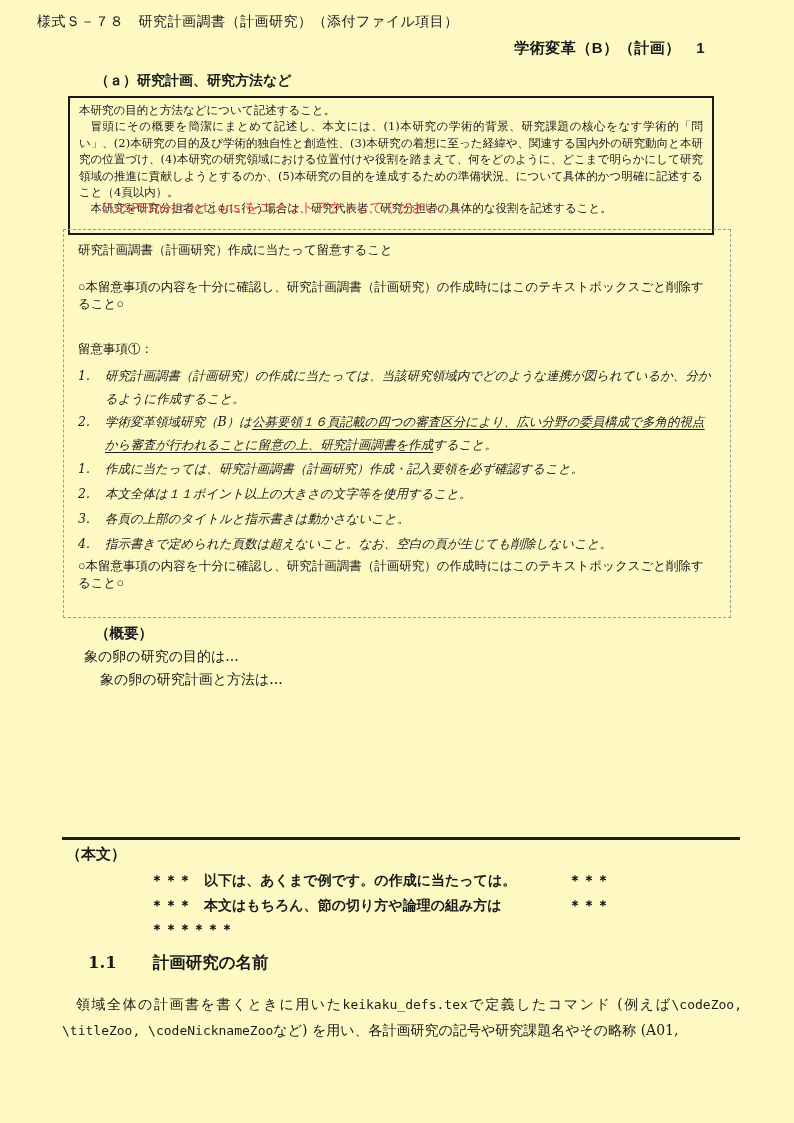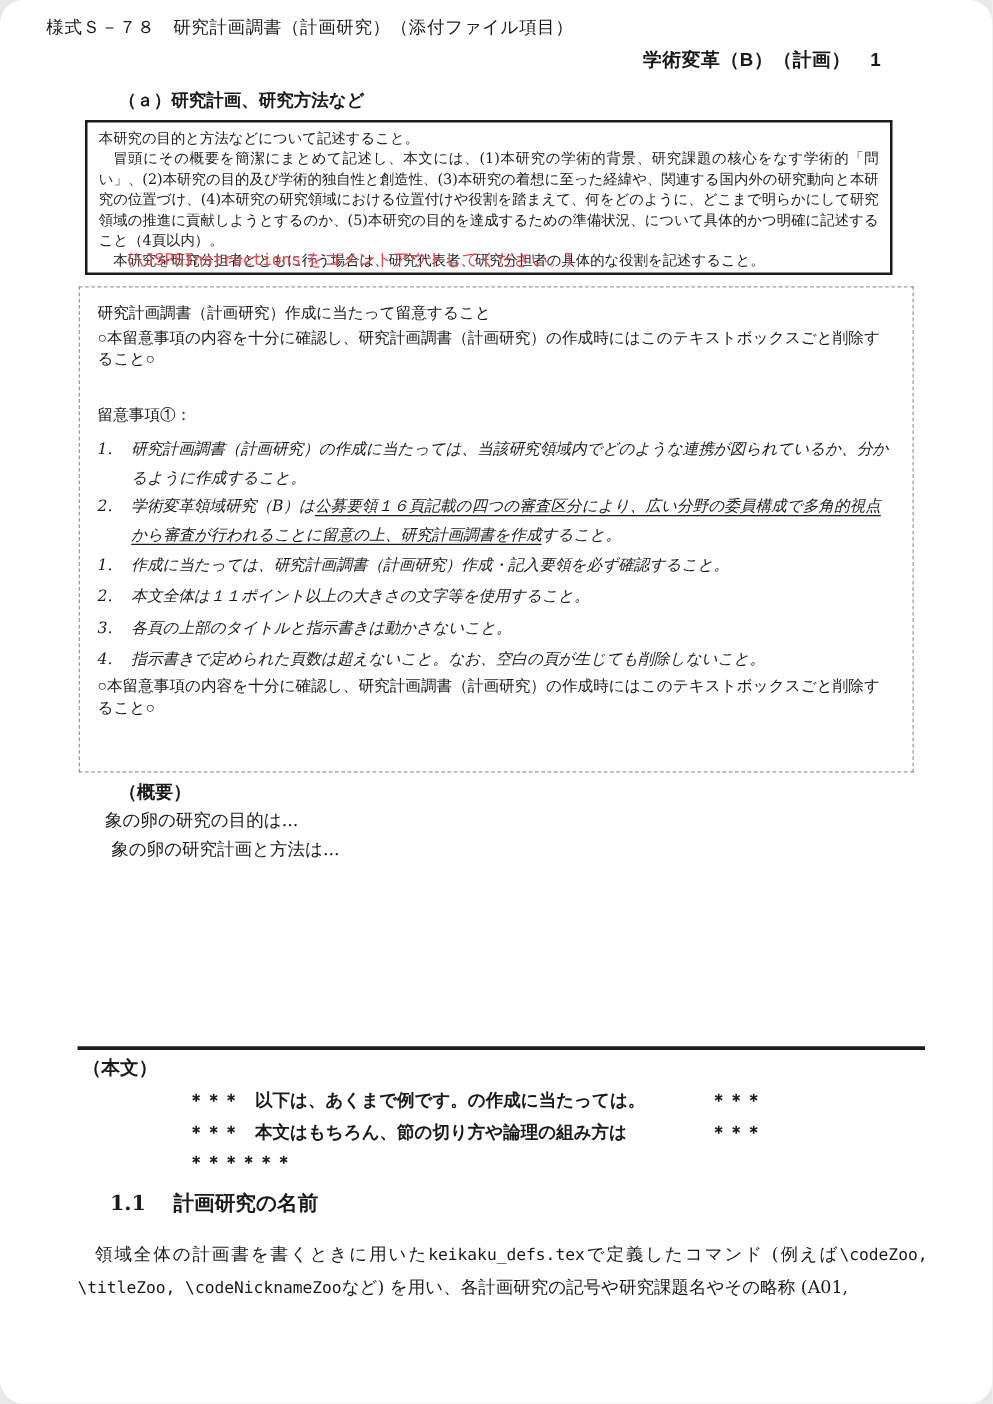--- a/index.html
+++ b/index.html
@@ -1,95 +1,94 @@
 <!DOCTYPE html>
 <html><head>
 <meta charset="utf-8">
 <style>
   * { margin:0; padding:0; box-sizing:border-box; }
   html,body { background:#e8e8e8; }
   .page {
     position:relative; width:794px; height:1123px; margin:0 auto;
-    background:#ffffff; color:#1a1a1a; overflow:hidden;
+    background:#fef9c3; color:#1a1a1a; overflow:hidden;
     font-family:"DejaVu Serif", serif;
-    border-radius:19px;
   }
   .mono  { font-family:"DejaVu Sans Mono", monospace; }
 
   .header-left {
     position:absolute; left:37px; top:13px;
     font-size:14px; letter-spacing:.5px;
   }
   .header-right {
     position:absolute; top:39px; right:89px;
     font-family:"Liberation Sans", sans-serif; font-weight:bold; font-size:15px;
     letter-spacing:.5px;
   }
   .heading-a {
     position:absolute; left:95px; top:72px;
     font-family:"Liberation Sans", sans-serif; font-weight:bold; font-size:14px;
   }
   .solid-box {
     position:absolute; left:68px; top:96px; width:646px;
-    border:2px solid #1a1a1a; padding:4px 9px 1px;
+    border:2px solid #1a1a1a; padding:4px 9px 16px;
     font-size:11.5px; line-height:16.4px; text-align:justify;
   }
   .solid-box p.indent { text-indent:1em; }
 
   .red-note {
     position:absolute; left:100px; top:199px;
     color:#e9484f; font-size:13.5px;
   }
   .red-note .mono { font-size:13px; }
 
   .dashed-box {
     position:absolute; left:63px; top:229px; width:668px; height:389px;
     border:1.5px dashed #9a9a9a; padding:12px 14px 8px;
     font-size:12.5px;
   }
-  .nb-title   { font-family:"Liberation Sans", sans-serif; margin-bottom:3px; }
+  .nb-title   { font-family:"Liberation Sans", sans-serif; margin-bottom:20px; }
   .nb-delete  { font-family:"Liberation Sans", sans-serif; }
   .nb-label-1 { font-family:"Liberation Sans", sans-serif; margin-top:28px; margin-bottom:6px; }
   .nb-label-2 { font-family:"Liberation Sans", sans-serif; margin-top:38px; margin-bottom:6px; }
   .nb-item {
     display:flex; font-style:italic; font-size:12.5px; line-height:23px;
   }
   .nb-item .num { width:27px; flex:0 0 27px; }
   .nb-item .txt { flex:1; }
   .nb-item .ul  { text-decoration:underline; text-underline-offset:3px; }
   .nb-item-2 { line-height:25px; }
   .nb-delete-bottom { font-family:"Liberation Sans", sans-serif; margin-top:2px; }
 
   .overview-label {
     position:absolute; left:95px; top:624px;
     font-family:"Liberation Sans", sans-serif; font-weight:bold; font-size:14.5px;
   }
   .overview-line1 { position:absolute; left:84px;  top:648px; font-size:14px; }
-  .overview-line2 { position:absolute; left:89px; top:671px; font-size:14px; }
+  .overview-line2 { position:absolute; left:100px; top:671px; font-size:14px; }
 
   .rule {
     position:absolute; left:62px; top:837px; width:678px; height:2.5px; background:#1d1d1d;
   }
   .body-label {
     position:absolute; left:66px; top:845px;
     font-family:"Liberation Sans", sans-serif; font-weight:bold; font-size:15px;
   }
   .star-block {
     position:absolute; left:150px; top:868px; width:462px;
     font-family:"Liberation Sans", sans-serif; font-weight:bold; font-size:14px;
     line-height:24.5px;
   }
   .star-row { display:flex; }
   .star-row .mid { width:352px; margin:0 12px; }
 
   .sec11 {
     position:absolute; left:88px; top:952px; display:flex; align-items:baseline;
     font-weight:bold; font-size:16.5px;
   }
-  .sec11 .no { font-family:"DejaVu Serif", serif; margin-right:22px; }
+  .sec11 .no { font-family:"DejaVu Serif", serif; margin-right:36px; }
   .sec11 .ti { font-family:"Liberation Sans", sans-serif; }
 
   .main-para {
     position:absolute; left:62px; top:992px; width:680px;
     font-size:14px; line-height:25.5px; text-indent:1em; text-align:justify;
   }
   .main-para .mono { font-size:13px; }
 </style>
 </head>
 <body>

